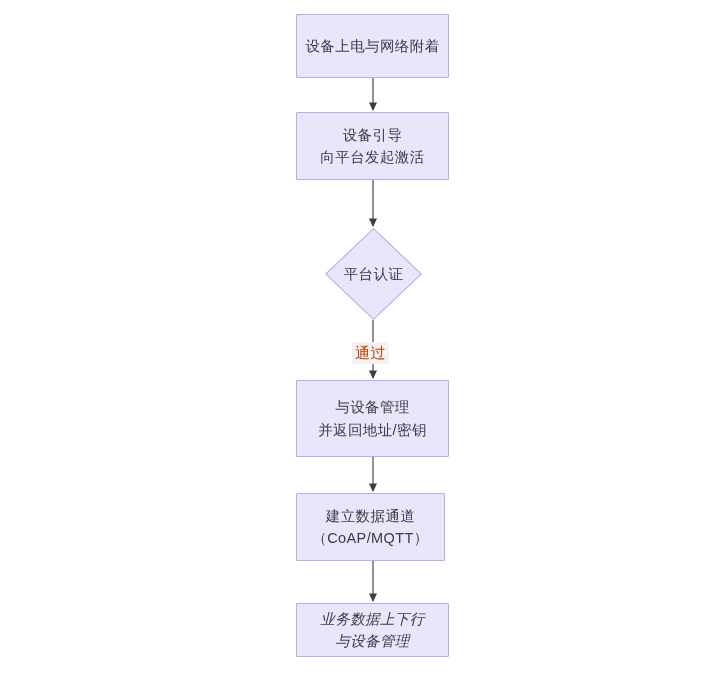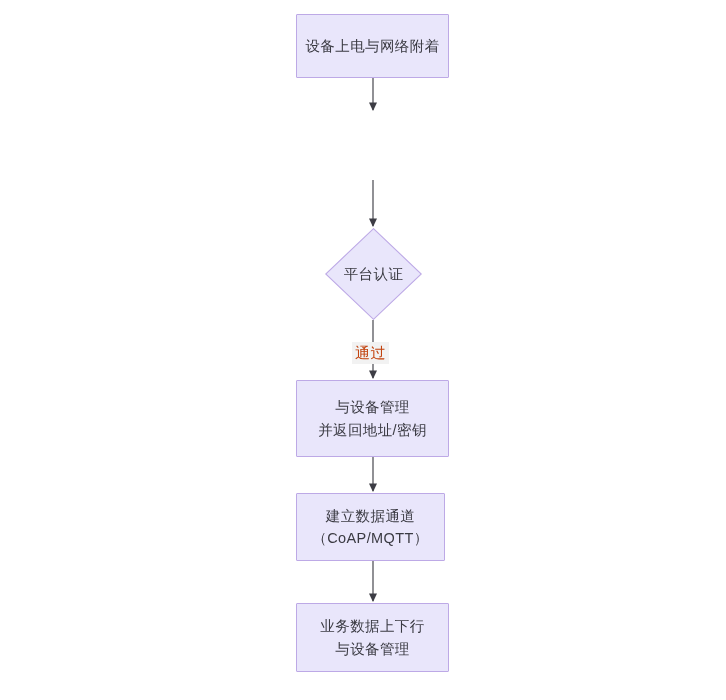--- a/index.html
+++ b/index.html
@@ -109,38 +109,42 @@
 
     <line x1="373" y1="457" x2="373" y2="491" stroke="#55555c" stroke-width="1.3" marker-end="url(#arrowhead)"></line>
 
     <line x1="373" y1="561" x2="373" y2="601" stroke="#55555c" stroke-width="1.3" marker-end="url(#arrowhead)"></line>
   </svg>
 
   <div class="node node-process" style="left:296px; top:14px; width:153px; height:64px;">
     <div class="node-text">设备上电与网络附着</div>
   </div>
 
+  <div class="node node-process" style="left:296px; top:112px; width:153px; height:68px;">
+    <div class="node-text">设备引导</div>
+    <div class="node-text">向平台发起激活</div>
+  </div>
 
   <div class="node node-decision" style="left:325px; top:228px; width:97px; height:92px;">
     <svg class="diamond-shape" viewBox="0 0 97 92" preserveAspectRatio="none" xmlns="http://www.w3.org/2000/svg">
       <polygon points="48.5,0.7 96.3,46 48.5,91.3 0.7,46" fill="#e9e6fb" stroke="#bda9e6" stroke-width="1.1"></polygon>
     </svg>
     <div class="node-text">平台认证</div>
   </div>
 
   <div class="edge-label" style="left:352px; top:342px;">通过</div>
 
   <div class="node node-process" style="left:296px; top:380px; width:153px; height:77px;">
     <div class="node-text">与设备管理</div>
     <div class="node-text">并返回地址/密钥</div>
   </div>
 
   <div class="node node-process" style="left:296px; top:493px; width:149px; height:68px;">
     <div class="node-text">建立数据通道</div>
     <div class="node-text">（CoAP/MQTT）</div>
   </div>
 
-  <div class="node node-process" style="left:296px; top:603px; width:153px; height:69px;">
+  <div class="node node-process" style="left:296px; top:603px; width:153px; height:54px;font-style:italic;">
     <div class="node-text">业务数据上下行</div>
     <div class="node-text">与设备管理</div>
   </div>
 
 </div>
 
 </body></html>

